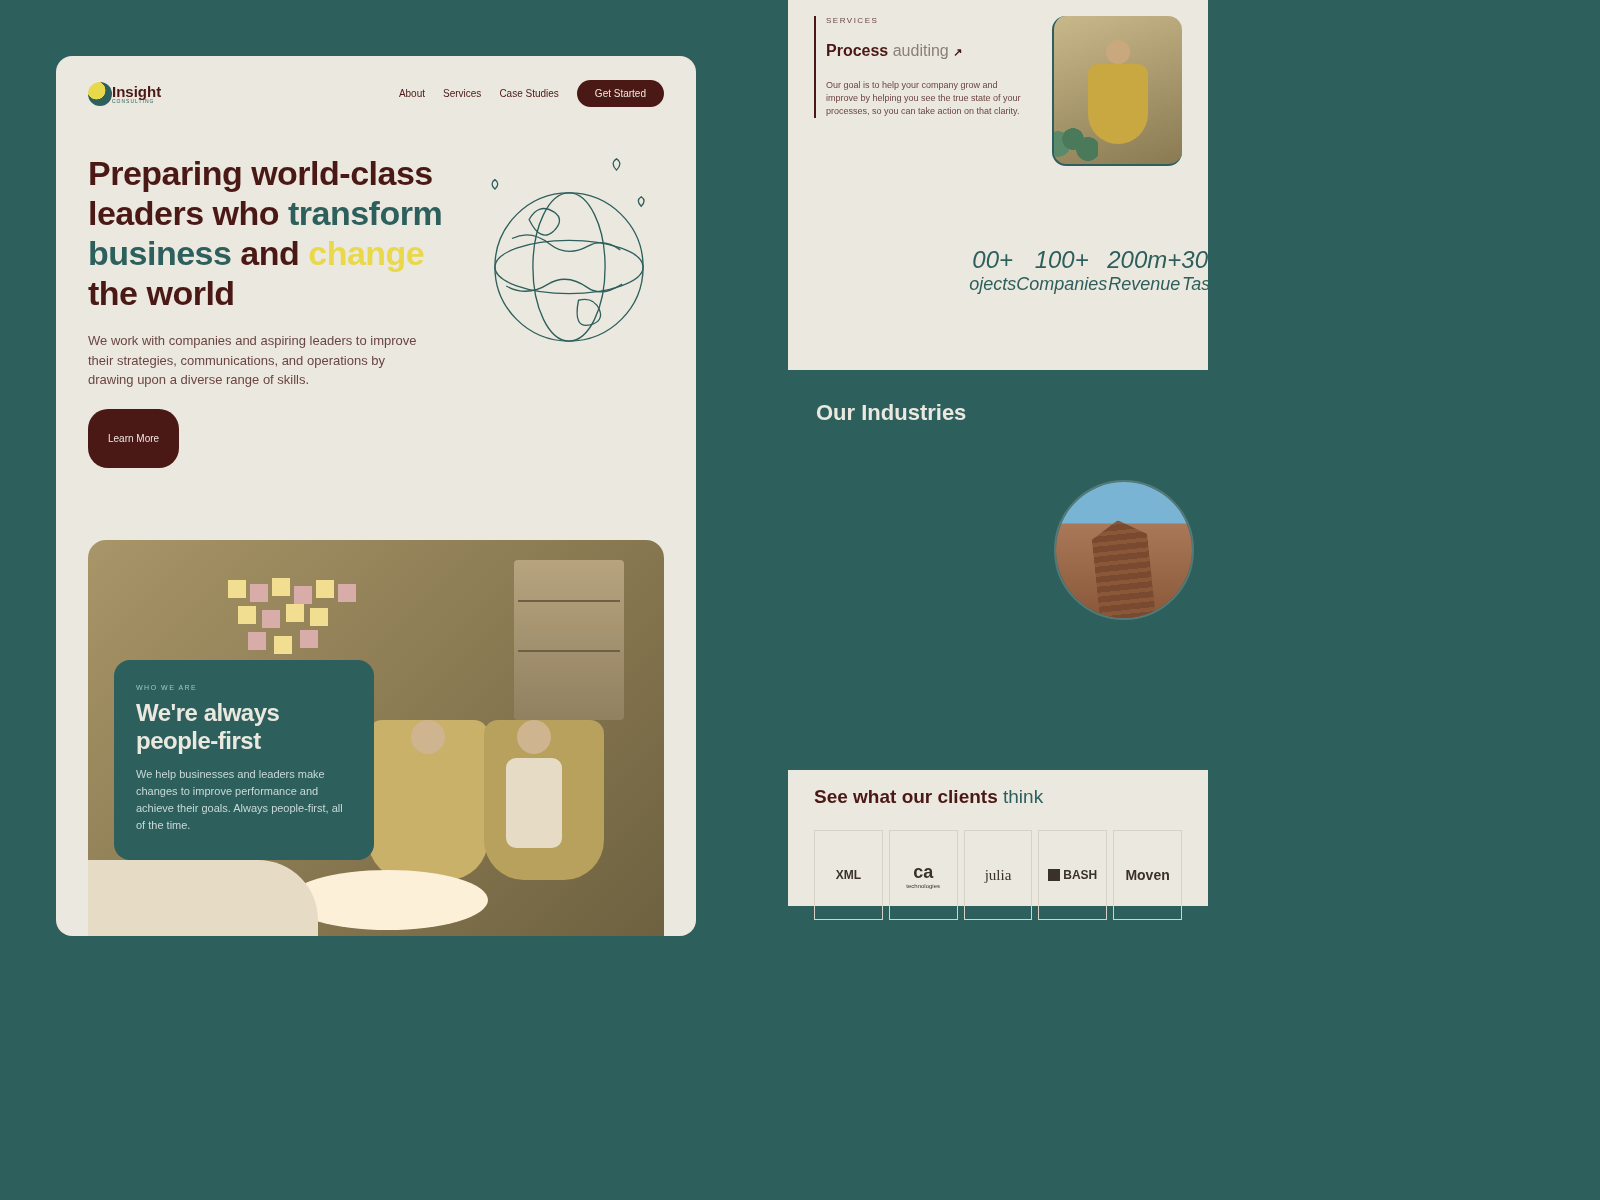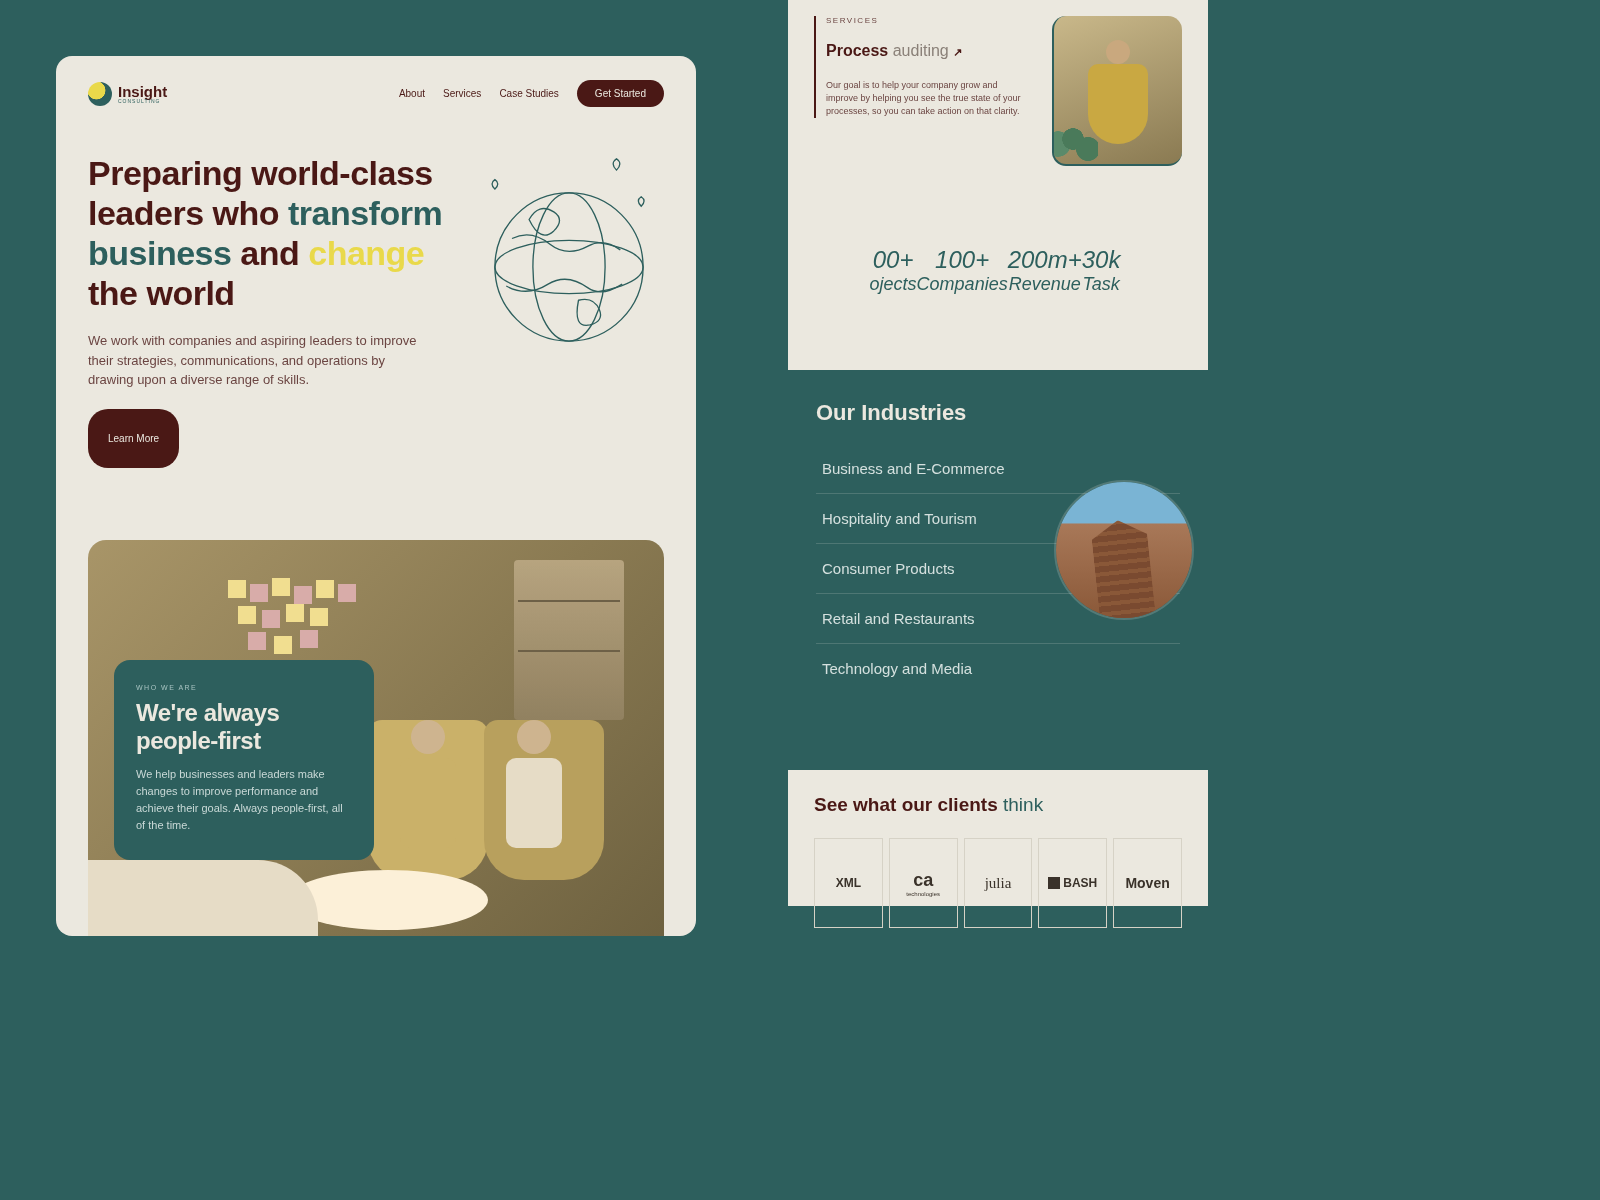--- a/index.html
+++ b/index.html
@@ -1,21 +1,21 @@
 <!DOCTYPE html>
 <html><head>
 <meta charset="utf-8">
 <style>
 *{margin:0;padding:0;box-sizing:border-box}
 body{background:#2d5f5d;font-family:-apple-system,BlinkMacSystemFont,"Segoe UI",sans-serif;width:1280px;height:960px;overflow:hidden;position:relative}
 
 
 .left{position:absolute;left:56px;top:56px;width:640px;height:880px;background:#ebe8df;border-radius:16px;padding:24px 32px;overflow:hidden}
 .navbar{display:flex;align-items:center;justify-content:space-between;margin-bottom:46px}
-.logo{display:flex;align-items:center;gap:6px}
+.logo{display:flex;align-items:center;}
 .logo-mark{width:24px;height:24px;border-radius:50%;background:radial-gradient(circle at 35% 35%,#e9d94a 0%,#e9d94a 40%,#2d5f5d 42%,#2d5f5d 100%);position:relative}
 .logo-text{display:flex;flex-direction:column;line-height:1}
 .logo-text .top{font-weight:700;font-size:15px;color:#4a1815}
 .logo-text .bot{font-size:5px;letter-spacing:1px;color:#2d5f5d}
 .navlinks{display:flex;align-items:center;gap:18px}
 .navlinks a{font-size:10px;color:#4a1815;text-decoration:none}
 .cta{background:#4a1815;color:#ebe8df;border:none;border-radius:20px;padding:8px 18px;font-size:10px;cursor:pointer}
 
 .hero{display:flex;gap:20px;margin-bottom:10px}
 .hero-left{flex:1}
@@ -63,36 +63,36 @@
 .svc-title{font-size:16px;font-weight:600;color:#4a1815;margin-top:17px}
 .svc-title .light{color:#8a8078;font-weight:500}
 .svc-title .arrow{font-size:11px;color:#4a1815}
 .svc-desc{font-size:9px;line-height:1.45;color:#6b4542;margin-top:19px;max-width:200px}
 .svc-img{width:130px;height:150px;border-radius:14px;background:linear-gradient(160deg,#c9b88a,#8a7a52);border:2px solid #2d5f5d;border-top:none;border-right:none;position:relative;overflow:hidden}
 .svc-img .chair2{position:absolute;bottom:20px;left:50%;transform:translateX(-50%);width:60px;height:80px;background:#c9a842;border-radius:10px 10px 30px 30px}
 .svc-img .head2{width:24px;height:24px;background:#c9a87e;border-radius:50%;position:absolute;top:24px;left:50%;transform:translateX(-50%)}
 .svc-img .plant{position:absolute;bottom:0;left:-6px;width:50px;height:50px;background:radial-gradient(circle,#4a7a5a 30%,transparent 31%),radial-gradient(circle at 20% 60%,#5a8a6a 25%,transparent 26%),radial-gradient(circle at 80% 70%,#4a7a5a 22%,transparent 23%)}
 
 .strip.stats{top:170px;height:200px;background:#ebe8df;padding:24px 0;display:flex;flex-direction:column;justify-content:center;gap:30px}
-.stat-row{display:flex;justify-content:center;padding:0 6px}
+.stat-row{display:flex;justify-content:flex-end;padding:0 6px}
 .stat{text-align:center;font-style:italic;color:#2d5f5d}
 .stat .num{font-size:24px;font-weight:400}
 .stat .lbl{font-size:18px;font-weight:400}
 .row1{margin-left:-24px;margin-right:-18px}
 
 .strip.industries{top:370px;height:400px;background:#2d5f5d;padding:30px 28px;color:#ebe8df;position:relative}
 .industries h3{font-size:22px;font-weight:700;margin-bottom:18px}
 .ind-list{list-style:none}
 .ind-list li{padding:16px 6px;font-size:15px;color:#d4e0de;border-bottom:1px solid rgba(235,232,223,0.18);cursor:pointer}
 .ind-list li:last-child{border-bottom:none}
 .bubble{position:absolute;right:14px;top:110px;width:140px;height:140px;border-radius:50%;overflow:hidden;border:2px solid rgba(235,232,223,0.2)}
 .bubble-inner{width:100%;height:100%;background:linear-gradient(180deg,#7ab4d4 0%,#7ab4d4 30%,#a87858 31%,#8a5838 100%);position:relative}
 .bldg{position:absolute;left:50%;top:28%;transform:translateX(-50%) rotate(-6deg);width:56px;height:120px;background:repeating-linear-gradient(0deg,#7a4a30 0,#7a4a30 6px,#8a5838 6px,#8a5838 10px);clip-path:polygon(50% 0,100% 14%,100% 100%,0 100%,0 14%)}
 
-.strip.clients{top:770px;height:136px;background:#ebe8df;padding:24px 26px}
+.strip.clients{top:770px;height:136px;background:#ebe8df;padding:16px 26px}
 .clients h3{font-size:19px;font-weight:600;color:#4a1815}
 .clients h3 .teal{color:#2d5f5d;font-weight:500}
 .logo-row{display:flex;gap:6px;margin-top:22px}
 .logo-tile{flex:1;height:90px;border:1px solid #d6d2c6;display:flex;align-items:center;justify-content:center;font-size:12px;font-weight:700;color:#3a322a}
 .logo-tile.ca{flex-direction:column;gap:0}
 .logo-tile.ca .big{font-size:18px;font-weight:800}
 .logo-tile.ca .small{font-size:6px;font-weight:400}
 .logo-tile.julia{font-family:Georgia,serif;font-weight:400;font-size:15px}
 .logo-tile.bash{gap:3px}
 .logo-tile.bash .box{width:12px;height:12px;background:#3a322a;display:inline-block}
@@ -216,27 +216,20 @@
         </div>
       <div class="stat">
           <div class="num">30k</div>
           <div class="lbl">Task</div>
         </div>
     </div>
   </div>
 
   <div class="strip industries">
     <h3>Our Industries</h3>
-    <ul class="ind-list">
-      <li>Business and E-Commerce</li>
-      <li>Hospitality and Tourism</li>
-      <li>Consumer Products</li>
-      <li>Retail and Restaurants</li>
-      <li>Technology and Media</li>
-    </ul>
     <div class="bubble">
       <div class="bubble-inner">
           <div class="bldg"></div>
         </div>
     </div>
   </div>
 
   <div class="strip clients">
     <h3>
       <span>See what our clients </span><span class="teal">think</span>

